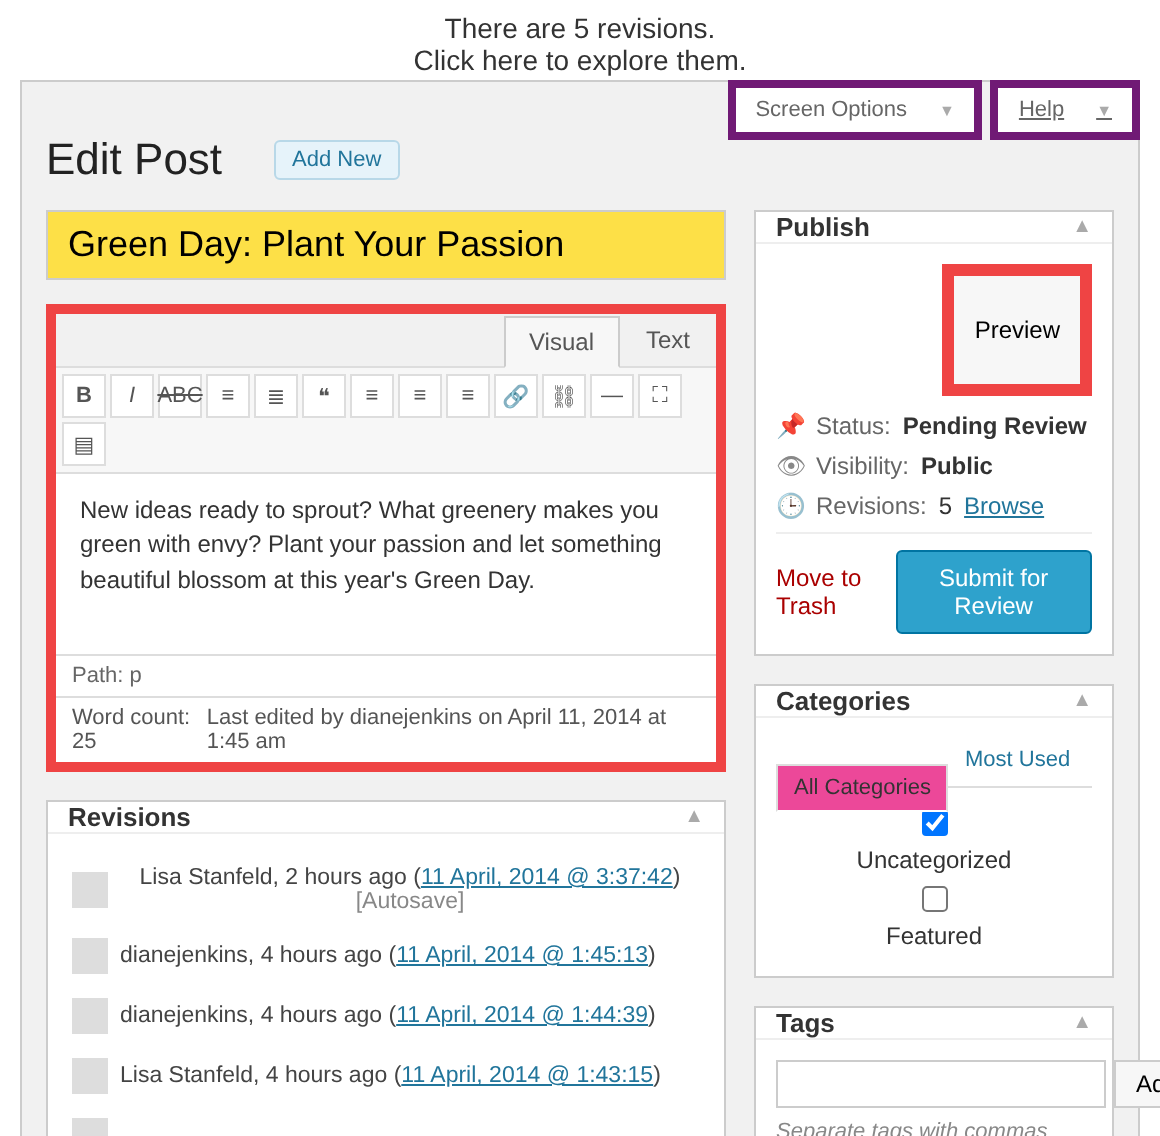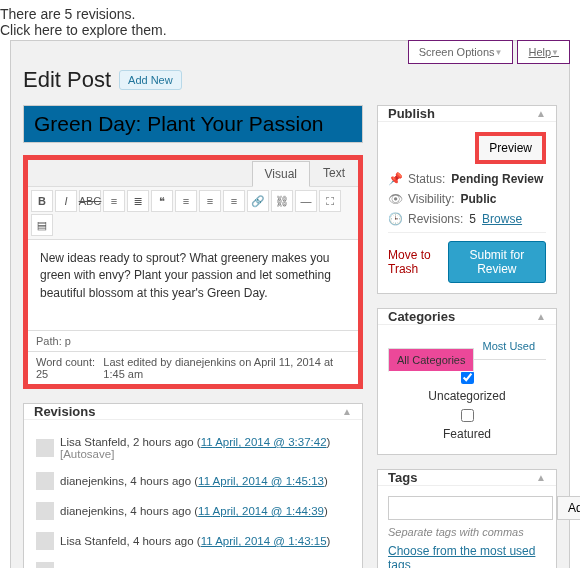--- a/index.html
+++ b/index.html
@@ -1,54 +1,54 @@
 <!DOCTYPE html>
 <html><head>
 <meta charset="utf-8">
 <style>
   * { box-sizing: border-box; margin: 0; padding: 0; }
   body { font-family: "Helvetica Neue", Arial, sans-serif; font-size: 13px; color: #333; background: #fff; width: 580px; }
-  .annotation-top { font-size: 14px; padding: 6px 0 2px 0; position: relative; }
+  .annotation-top { text-align: center; font-size: 14px; padding: 6px 0 2px 0; position: relative; }
   .annotation-top .line { position: absolute; left: 451px; top: 40px; width: 1px; height: 168px; background: #000; }
   .frame { border: 1px solid #ccc; margin: 0 10px; padding: 12px; background: #f1f1f1; position: relative; }
   .topbar { position: absolute; top: -1px; right: -1px; display: flex; }
-  .topbar button { background: #fff; border: 1px solid #701a75; padding: 5px 10px; font-size: 11px; color: #666; display: flex; align-items: center; gap: 0; cursor: pointer; }
+  .topbar button { background: #fff; border: 4px solid #701a75; padding: 5px 10px; font-size: 11px; color: #666; display: flex; align-items: center; gap: 16px; cursor: pointer; }
   .topbar button + button { margin-left: 4px; text-decoration: underline; }
   .tri { font-size: 8px; color: #aaa; }
-  .page-header { display: flex; align-items: center; gap: 8px; margin: 14px 0 12px 0; }
+  .page-header { display: flex; align-items: center; gap: 26px; margin: 14px 0 12px 0; }
   .page-header h1 { font-size: 22px; font-weight: normal; color: #222; }
   .add-new { background: #e6f3fa; border: 1px solid #b8d8e8; color: #21759b; padding: 3px 8px; font-size: 11px; border-radius: 3px; cursor: pointer; }
   .columns { display: flex; gap: 14px; }
   .col-left { flex: 1; min-width: 0; }
   .col-right { width: 180px; flex-shrink: 0; }
-  .title-input { width: 100%; font-size: 21px; padding: 6px 10px; border: 1px solid #ccc; background: #0369a1; margin-bottom: 12px; }
+  .title-input { width: 100%; font-size: 18px; padding: 6px 10px; border: 1px solid #ccc; background: #fde047; margin-bottom: 12px; }
   .editor-wrapper { border: 5px solid #ef4444; background: #fff; }
   .tabs { display: flex; justify-content: flex-end; background: #f1f1f1; }
   .tabs .tab { padding: 5px 12px; font-size: 12px; color: #555; border: 1px solid transparent; cursor: pointer; }
   .tabs .tab.active { background: #f7f7f7; border: 1px solid #ccc; border-bottom: 1px solid #f7f7f7; position: relative; top: 1px; }
   .toolbar { background: #f7f7f7; border-top: 1px solid #ddd; border-bottom: 1px solid #ddd; padding: 3px; display: flex; gap: 2px; flex-wrap: wrap; }
   .tbtn { width: 22px; height: 22px; border: 1px solid #ddd; background: #fff; display: inline-flex; align-items: center; justify-content: center; font-size: 11px; color: #555; cursor: pointer; }
   .content { padding: 10px 12px; min-height: 90px; font-size: 12px; line-height: 1.45; color: #333; }
   .path-row { border-top: 1px solid #ddd; padding: 4px 8px; font-size: 11px; color: #666; }
   .meta-row { border-top: 1px solid #ddd; padding: 4px 8px; font-size: 11px; color: #555; display: flex; justify-content: space-between; }
   .box { border: 1px solid #ccc; background: #fff; margin-top: 14px; }
   .col-right .box:first-child { margin-top: 0; }
   .box-header { padding: 0 10px; font-weight: bold; font-size: 13px; display: flex; justify-content: space-between; align-items: center; border-bottom: 1px solid #eee; cursor: pointer; }
   .box-header .toggle { color: #aaa; font-size: 10px; }
   .box-body { padding: 10px; font-size: 12px; }
-  .rev-item { padding: 6px 2px; display: flex; gap: 6px; align-items: center; font-size: 11.5px; color: #444; }
+  .rev-item { padding: 6px 2px; display: flex; gap: 6px; align-items: center; font-size: 11.5px; color: #444; text-align: center; }
   .rev-item .avatar { width: 18px; height: 18px; background: #ddd; flex-shrink: 0; }
   .link { color: #21759b; text-decoration: underline; cursor: pointer; }
   .mute { color: #888; }
   .publish-row { display: flex; align-items: center; gap: 6px; margin-bottom: 6px; font-size: 12px; color: #666; }
   .publish-row .ico { width: 14px; text-align: center; color: #888; }
   .publish-actions { display: flex; justify-content: space-between; align-items: center; padding-top: 8px; border-top: 1px solid #eee; margin-top: 4px; }
   .trash { color: #a00; font-size: 12px; cursor: pointer; }
   .submit-btn { background: #2ea2cc; color: #fff; border: 1px solid #0074a2; padding: 6px 10px; font-size: 12px; border-radius: 3px; cursor: pointer; }
-  .preview-btn { float: right; background: #f7f7f7; border: 4px solid #ef4444; padding: 5px 10px; font-size: 12px; cursor: pointer; margin-bottom: 8px; }
+  .preview-btn { float: right; background: #f7f7f7; border: 6px solid #ef4444; padding: 20px 10px; font-size: 12px; cursor: pointer; margin-bottom: 8px; }
   .cat-tabs { display: flex; border-bottom: 1px solid #ddd; margin-bottom: 8px; }
   .cat-tab { padding: 5px 8px; font-size: 11px; color: #21759b; cursor: pointer; }
   .cat-tab.active { border: 1px solid #ddd; border-bottom: 1px solid #fff; color: #333; position: relative; top: 13px; background: #ec4899; }
   .cat-item { display: flex; align-items: center; gap: 5px; padding: 3px 4px; font-size: 12px; flex-direction: column; }
   .cat-item input { cursor: pointer; }
   .tag-row { display: flex; gap: 4px; margin-bottom: 6px; }
   .tag-row input { flex: 1; border: 1px solid #ccc; padding: 4px; font-size: 12px; }
   .tag-row button { border: 1px solid #ccc; background: #f7f7f7; padding: 4px 10px; font-size: 12px; cursor: pointer; }
   .hint { font-size: 11px; color: #888; font-style: italic; margin-bottom: 6px; }
   .clearfix::after { content: ""; display: table; clear: both; }

